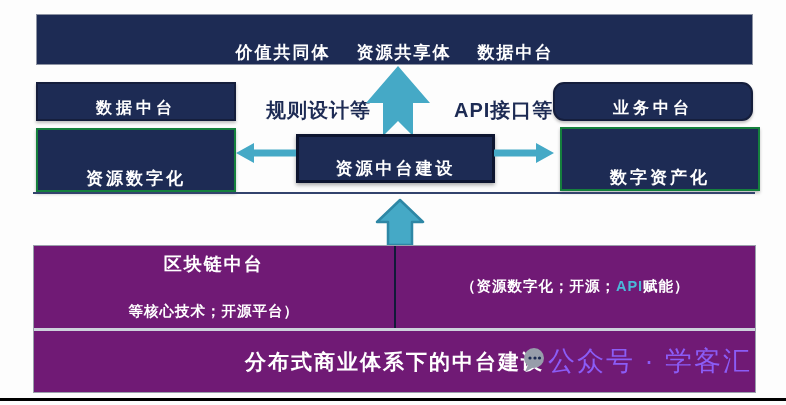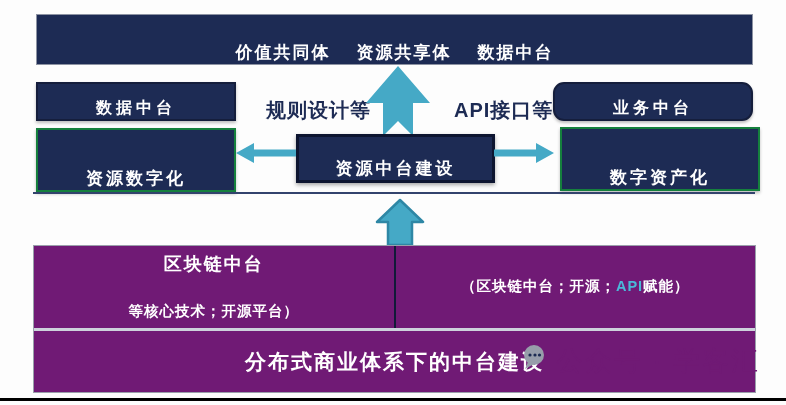--- a/index.html
+++ b/index.html
@@ -30,21 +30,21 @@
   .bottom-wrap{position:absolute;left:33px;top:245px;width:723px;height:148px;background:#701a75;border:1px solid #9aa0ab;box-sizing:border-box;display:flex;flex-direction:column;}
   .bottom-cells{display:flex;height:82px;}
   .cell{flex:1;display:flex;flex-direction:column;align-items:center;justify-content:center;color:#fff;}
   .cell-left{border-right:2px solid #111a38;}
   .cell-title{font-size:18px;font-weight:bold;letter-spacing:2px;margin-bottom:3px;}
   .cell-desc{font-size:14.5px;font-weight:bold;letter-spacing:1px;line-height:1.45;text-align:center;}
   .api-accent{color:#4ab8d8;}
   .bottom-divider{height:3px;background:#cdd2dc;}
   .bottom-footer{flex:1;display:flex;align-items:center;justify-content:center;color:#fff;font-size:21px;font-weight:bold;letter-spacing:2px;}
 
-  .watermark{position:absolute;left:518px;top:343px;display:flex;align-items:flex-start;gap:8px;color:#701a75;font-size:27px;letter-spacing:2px;white-space:nowrap;}
+  .watermark{position:absolute;left:518px;top:343px;display:flex;align-items:center;color:#8b5cf6;font-size:27px;letter-spacing:2px;white-space:nowrap;}
 
   .bottom-black-line{position:absolute;left:0;top:398px;width:786px;height:3px;background:#000000;}
 </style>
 </head>
 <body>
 
 <div class="canvas">
 
   <div class="navy-box top-bar">
     <span>价值共同体</span>
@@ -94,21 +94,21 @@
     <div class="bottom-cells">
       <div class="cell cell-left">
         <div class="cell-title">区块链中台</div>
         <div class="cell-desc">
           <br>
           <span>等核心技术；开源平台）</span>
         </div>
       </div>
       <div class="cell">
         <div class="cell-desc">
-          <span>（区块链中台；开源；</span><span class="api-accent">API</span><span>赋能）</span>
+          <span>（资源数字化；开源；</span><span class="api-accent">API</span><span>赋能）</span>
         </div>
       </div>
     </div>
     <div class="bottom-divider"></div>
     <div class="bottom-footer">分布式商业体系下的中台建设</div>
   </div>
 
   <div class="watermark">
     <svg width="30" height="30" viewBox="0 0 30 30">
       <circle cx="16" cy="12" r="10" fill="#979daa"></circle>

